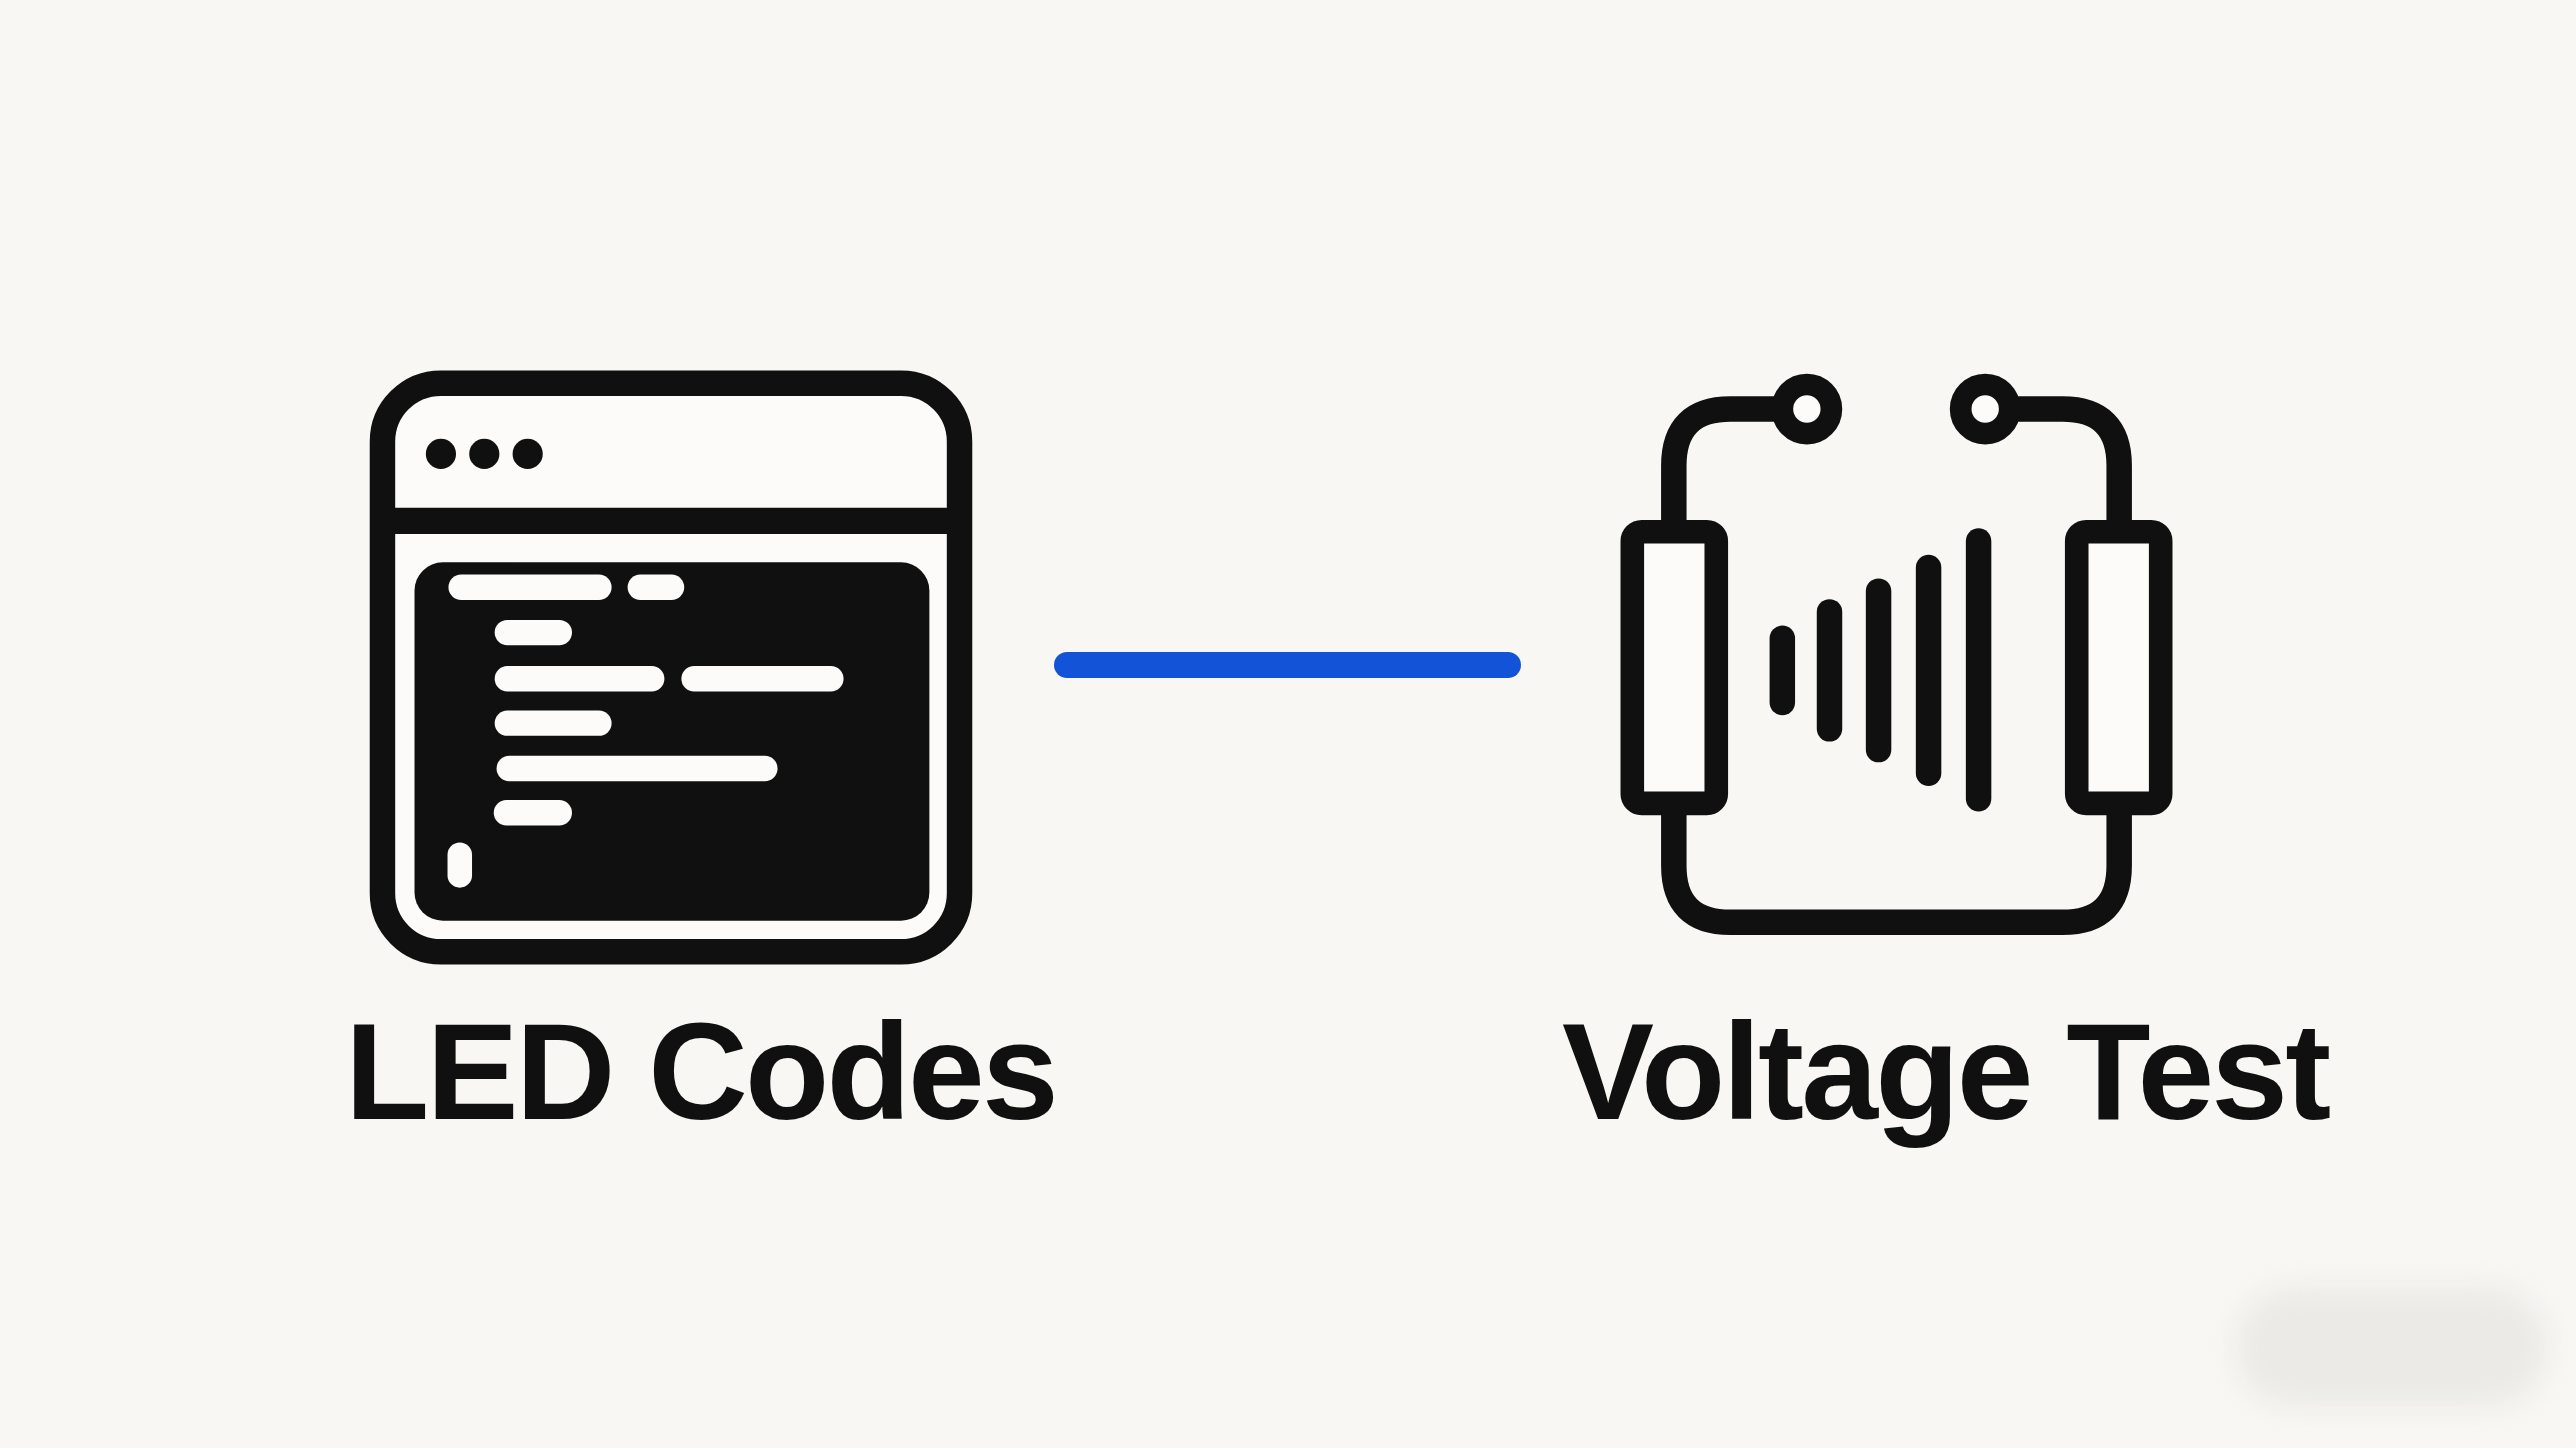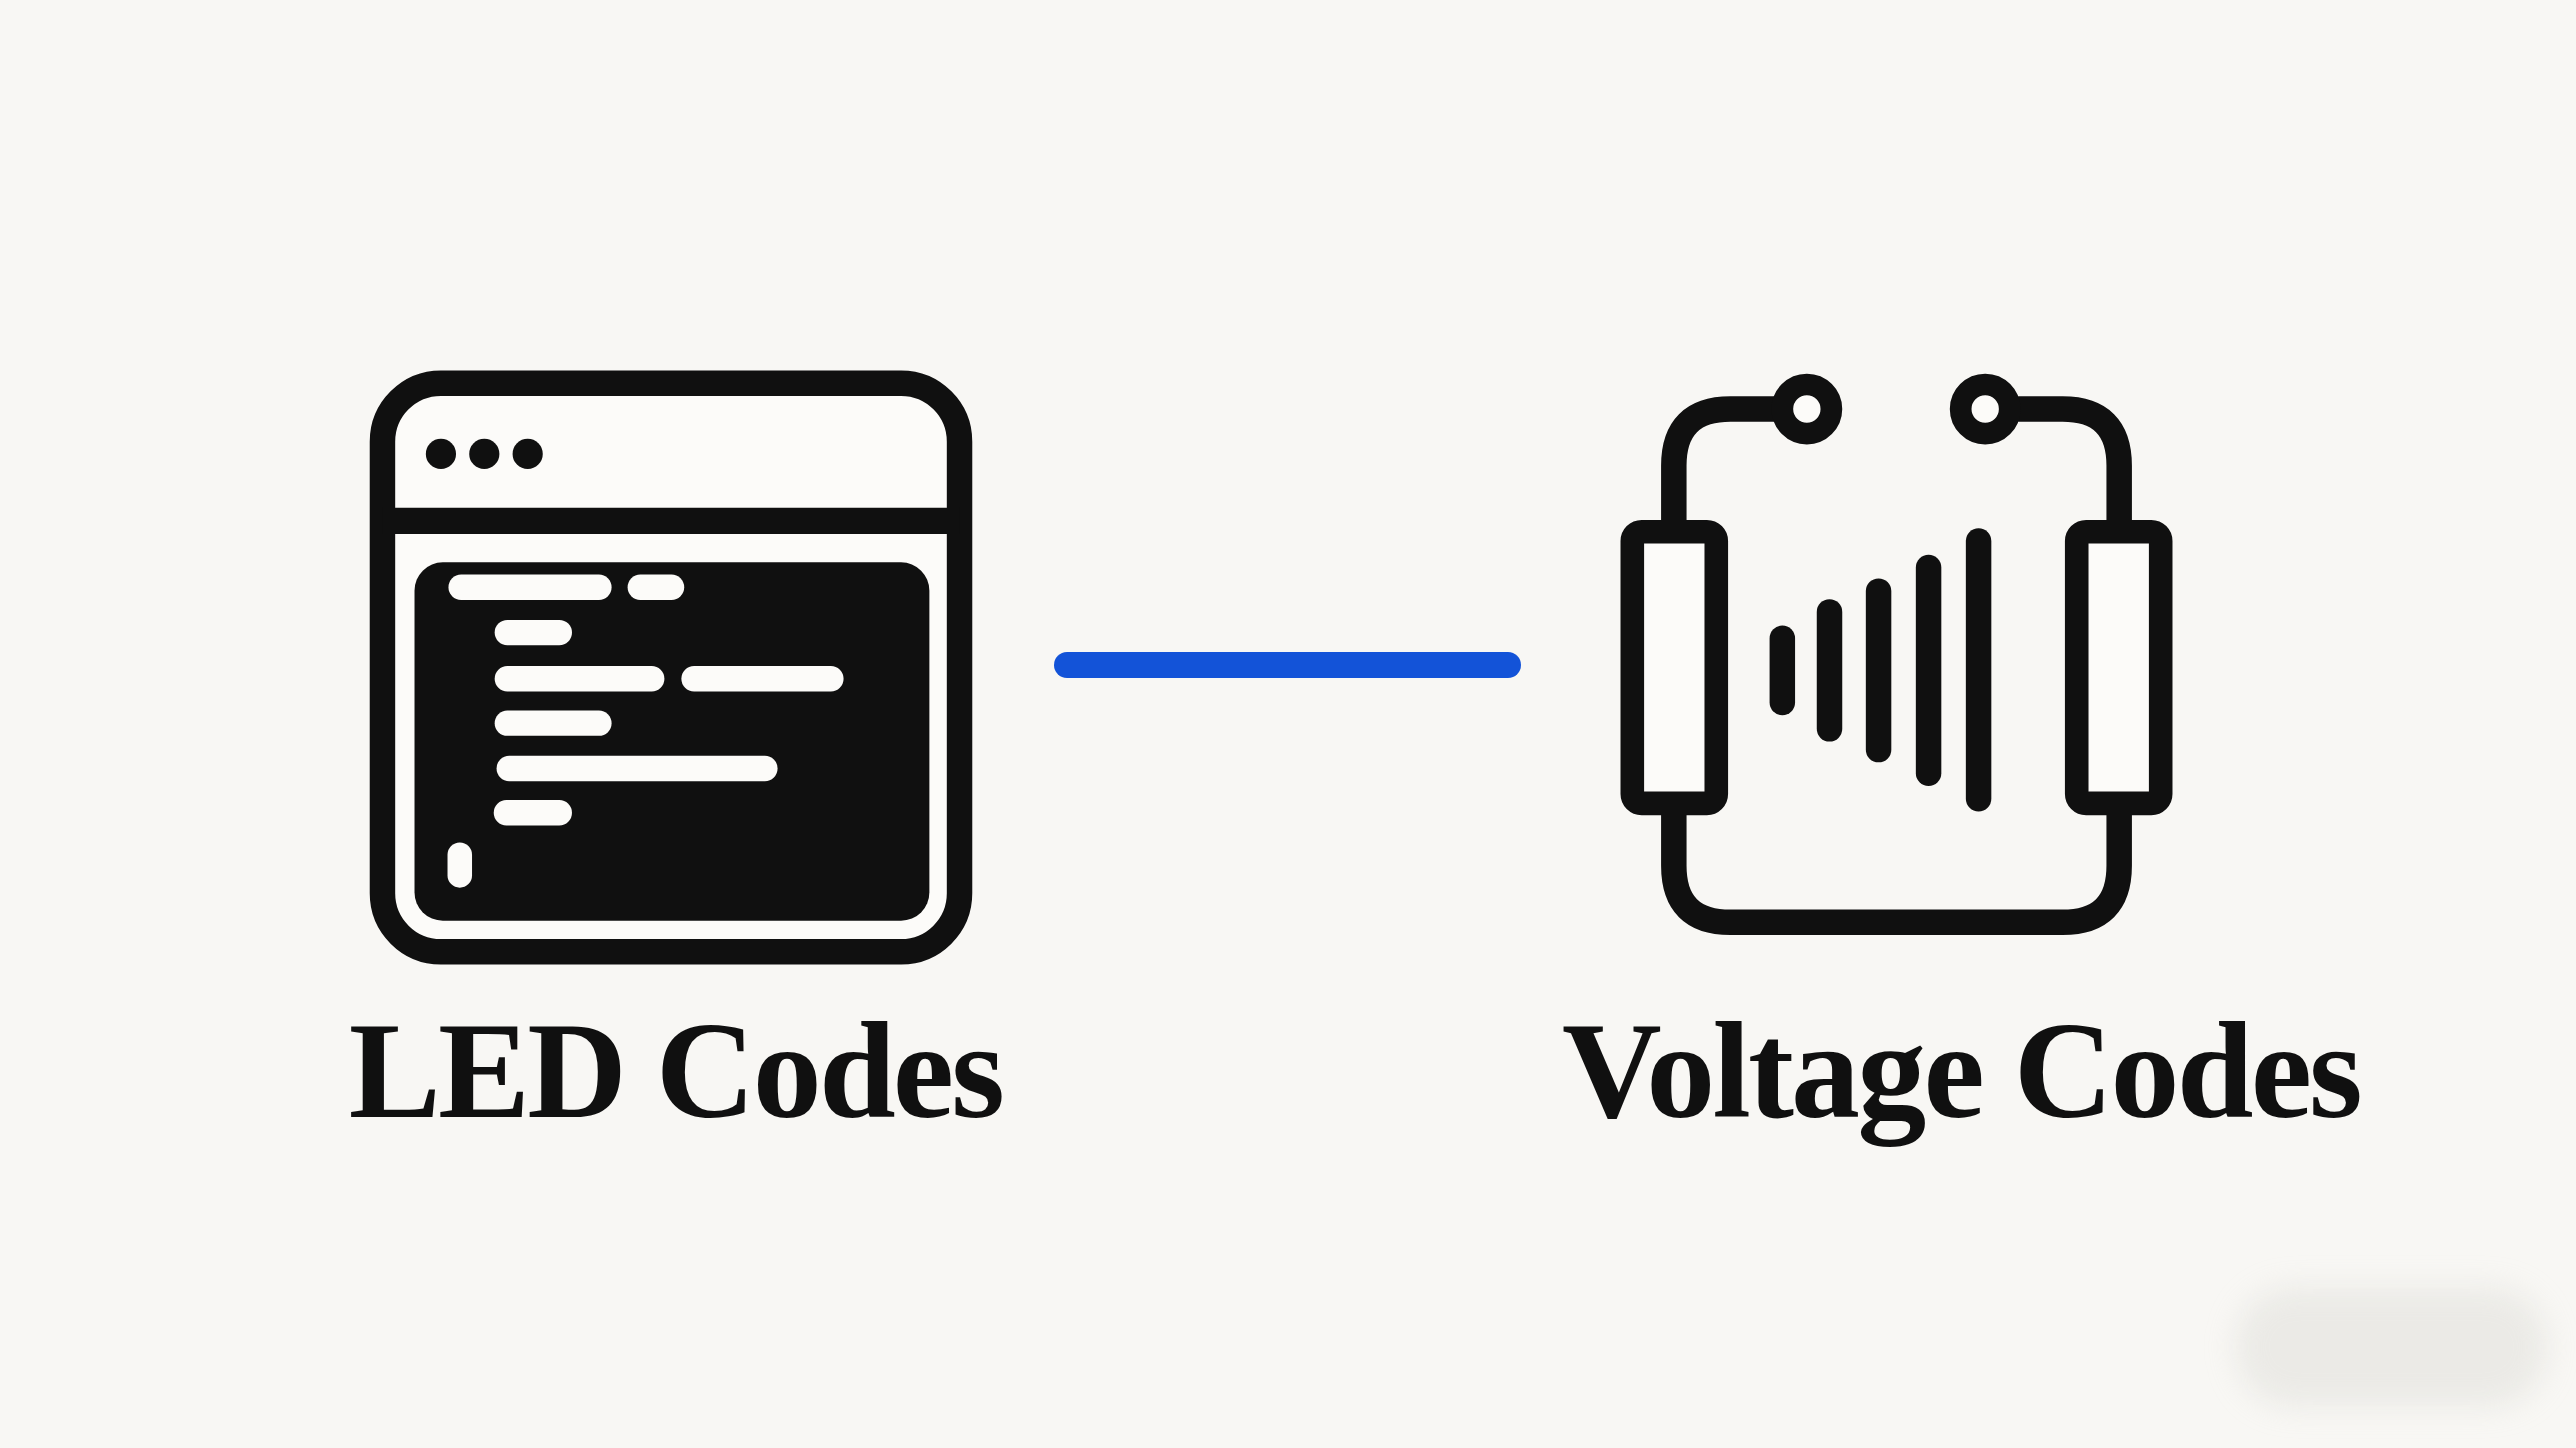--- a/index.html
+++ b/index.html
@@ -15,21 +15,20 @@
   .node-label{
     position:absolute;
     font-weight:700;
     font-size:138px;
     letter-spacing:-2.8px;
     color:var(--ink,#101010);
     width:661px;
     text-align:center;
     white-space:nowrap;
     line-height:1;
-    font-family:Liberation Serif, serif;
   }
   #led-node{left:369px;top:370px;width:604px;height:595px;}
   #volt-node{left:1604px;top:359px;width:585px;height:585px;}
   #led-label{left:345px;top:1002px;}
   #volt-label{left:1562px;top:1002px;}
   .connector{
     position:absolute;
     left:1054px;top:652px;
     width:467px;height:25.5px;
     border-radius:13.2px;
@@ -99,17 +98,17 @@
         <line x1="189" y1="296" x2="189" y2="364"></line>
         <line x1="239" y1="268" x2="239" y2="392"></line>
         <line x1="291" y1="246" x2="291" y2="414"></line>
         <line x1="344" y1="221" x2="344" y2="439"></line>
         <line x1="397" y1="193" x2="397" y2="466"></line>
       </g>
     </svg>
   </div>
 
   <div class="node-label" id="led-label">LED Codes</div>
-  <div class="node-label" id="volt-label">Voltage Codes</div>
+  <div class="node-label" id="volt-label">Voltage Test</div>
 
   <div class="smudge"></div>
 </div>
 
 
 </body></html>

